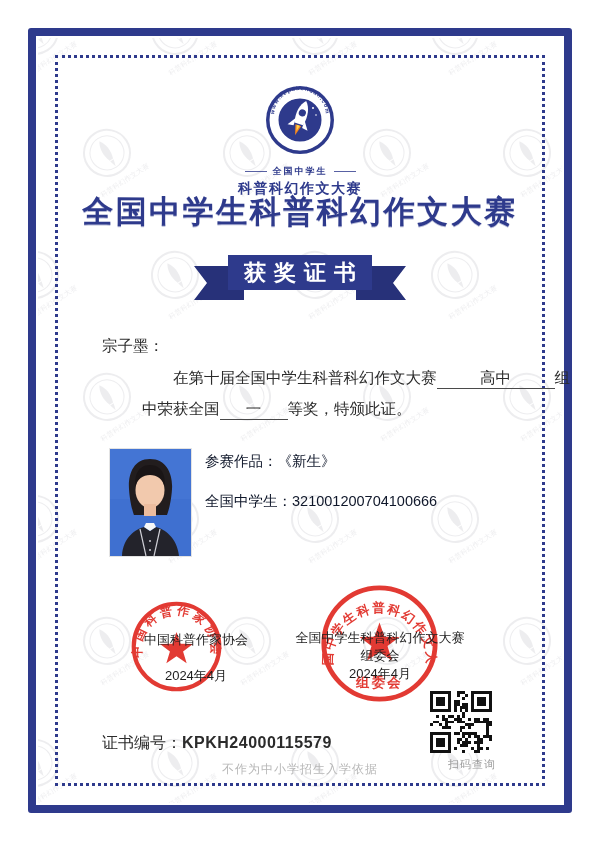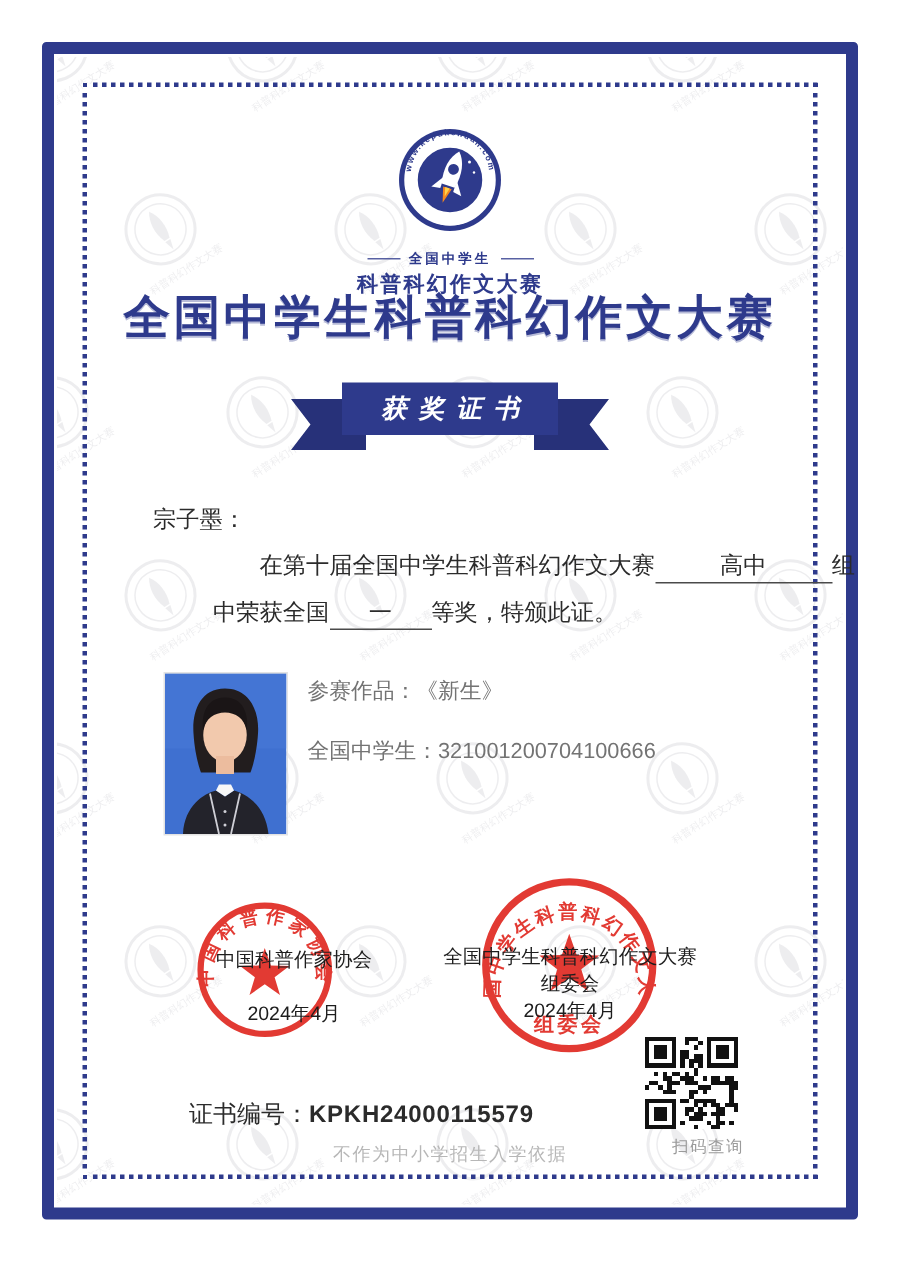--- a/index.html
+++ b/index.html
@@ -26,44 +26,44 @@
   .main-title{position:absolute;top:191px;left:0;width:100%;text-align:center;
         color:#2e3a8c;font-size:31px;font-weight:900;letter-spacing:2.5px;
         text-shadow:0 1px 0 rgba(46,58,140,.35);}
 
   .ribbon{position:absolute;top:255px;left:50%;transform:translateX(-50%);width:212px;height:48px;}
   .ribbon .flag{position:absolute;top:11px;width:50px;height:34px;background:#273179;}
   .ribbon .flag.left{left:0;clip-path:polygon(0 0,100% 0,100% 100%,0 100%,26% 50%);}
   .ribbon .flag.right{right:0;clip-path:polygon(0 0,100% 0,74% 50%,100% 100%,0 100%);}
   .ribbon .band{position:absolute;left:34px;right:34px;top:0;height:35px;background:#2e3a8c;
         display:flex;align-items:center;justify-content:center;}
-  .ribbon .band span{color:#fff;font-size:17px;font-weight:800;letter-spacing:8px;padding-left:8px;font-style:italic;}
+  .ribbon .band span{color:#fff;font-size:22px;font-weight:800;letter-spacing:8px;padding-left:8px;}
 
   .recipient{position:absolute;left:102px;top:336px;font-size:15.5px;}
   .para{position:absolute;left:102px;top:367px;font-size:15.5px;}
   .para .line{white-space:nowrap;margin-bottom:9px;line-height:22px;margin-left:40px;}
   .para .indent{display:inline-block;width:31px;}
   .blank{display:inline-block;text-align:center;border-bottom:1.5px solid #4a4a4a;
         vertical-align:bottom;line-height:21px;}
   .blank.b1{min-width:118px;}
   .blank.b2{min-width:68px;}
 
   .photo{position:absolute;left:110px;top:449px;width:81px;height:107px;box-shadow:0 0 0 1px #e3e3e3;}
-  .details{position:absolute;left:205px;top:452px;font-size:14.5px;color:#737373;}
+  .details{position:absolute;left:205px;top:452px;font-size:14.5px;color:#0f172a;}
   .detail-row{margin-bottom:21px;line-height:19px;}
 
   .seal{position:absolute;z-index:5;opacity:.92;}
   .seal.left{left:130px;top:600px;width:93px;height:93px;}
   .seal.right{left:319px;top:583px;width:121px;height:121px;}
   .org{position:absolute;z-index:6;text-align:center;font-size:13px;color:#1d1d1d;line-height:18px;}
   .org.left{left:111px;top:631px;width:170px;}
   .org.left .date{margin-top:18px;}
   .org.right{left:291px;top:629px;width:178px;}
 
-  .cert-no{position:absolute;left:102px;top:733px;font-size:16px;color:#2b2b2b;margin-left:24px;}
+  .cert-no{position:absolute;left:102px;top:733px;font-size:16px;color:#2b2b2b;}
   .cert-no b{font-weight:600;letter-spacing:.5px;}
   .disclaimer{position:absolute;left:0;right:0;top:761px;text-align:center;
         font-size:12px;color:#b7b7b7;letter-spacing:1px;}
   .qr{position:absolute;left:430px;top:691px;width:62px;height:62px;z-index:6;}
   .qr svg{width:62px;height:62px;display:block;}
   .qr-caption{position:absolute;left:426px;top:757px;width:70px;text-align:right;
         font-size:11px;color:#9b9b9b;letter-spacing:1px;}
 </style>
 </head>
 <body>

